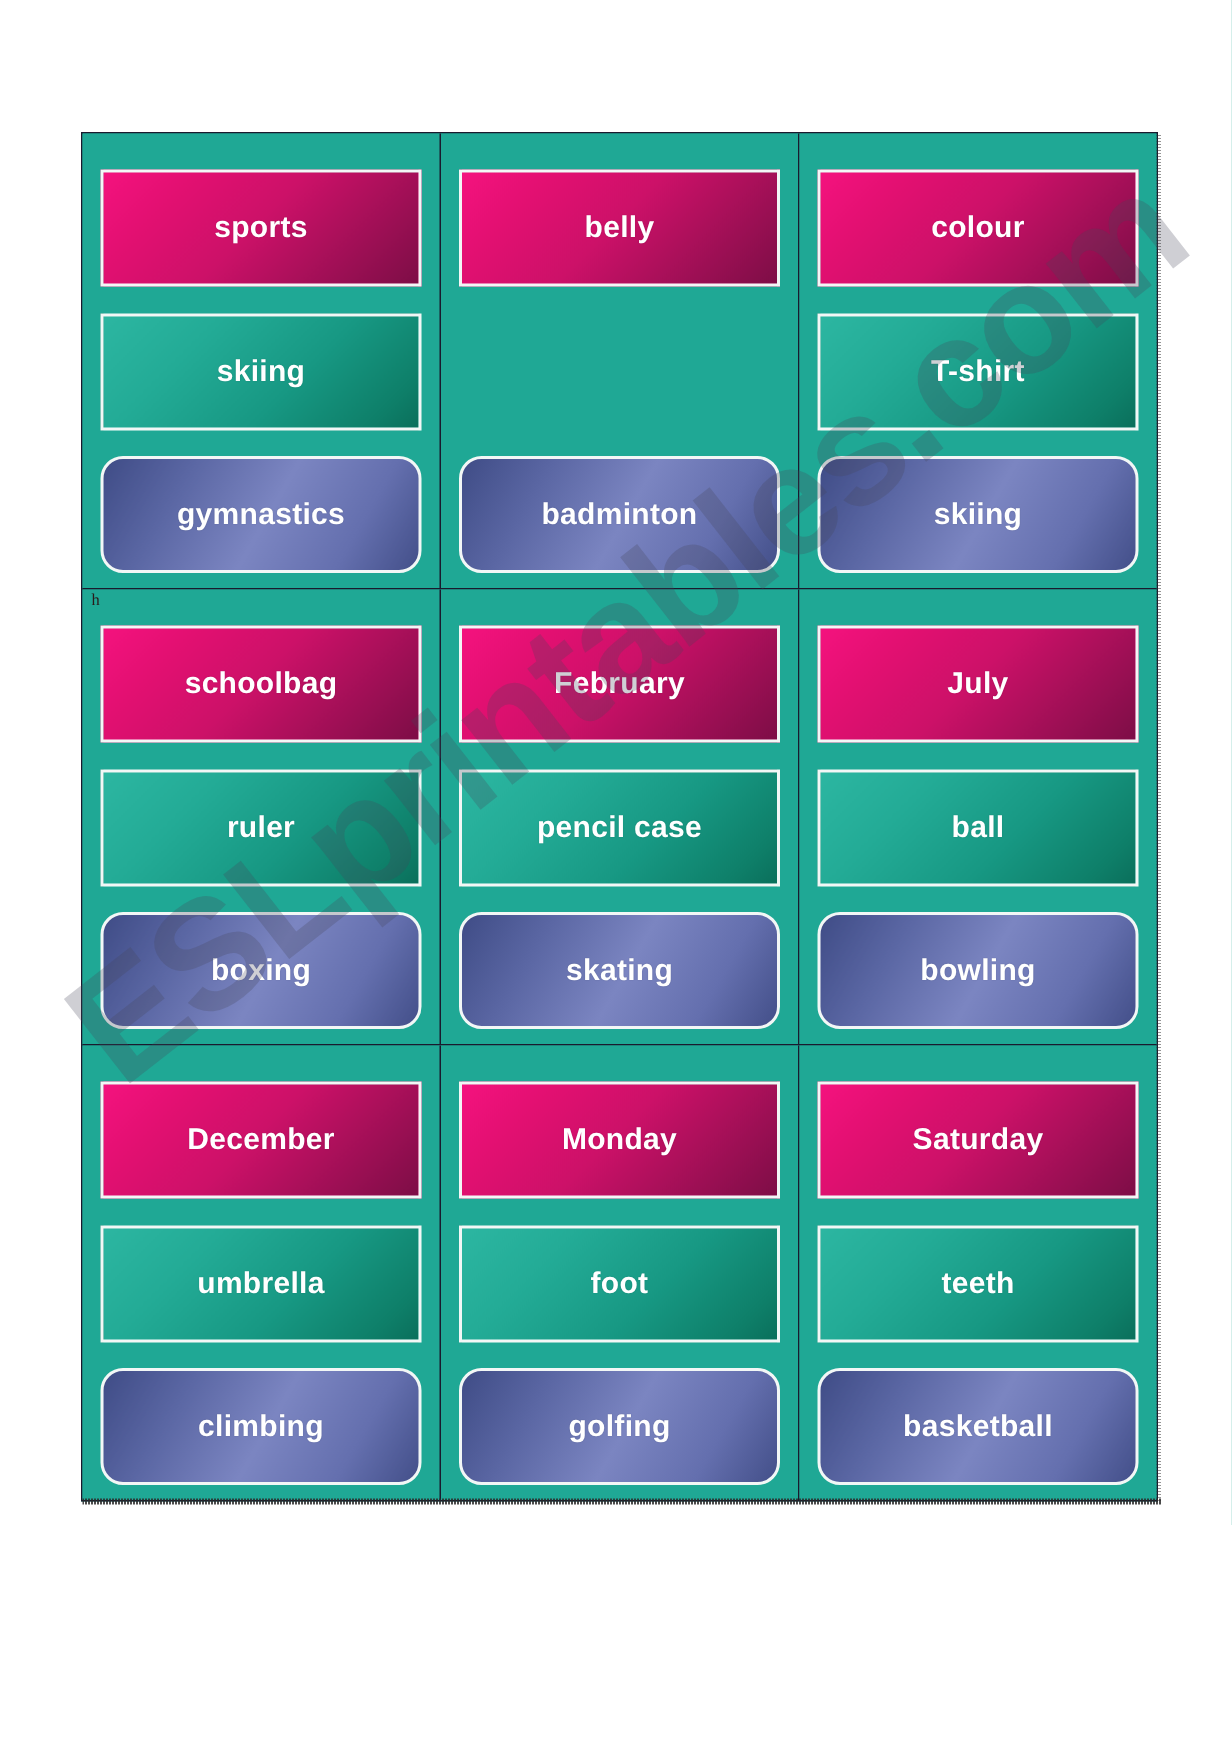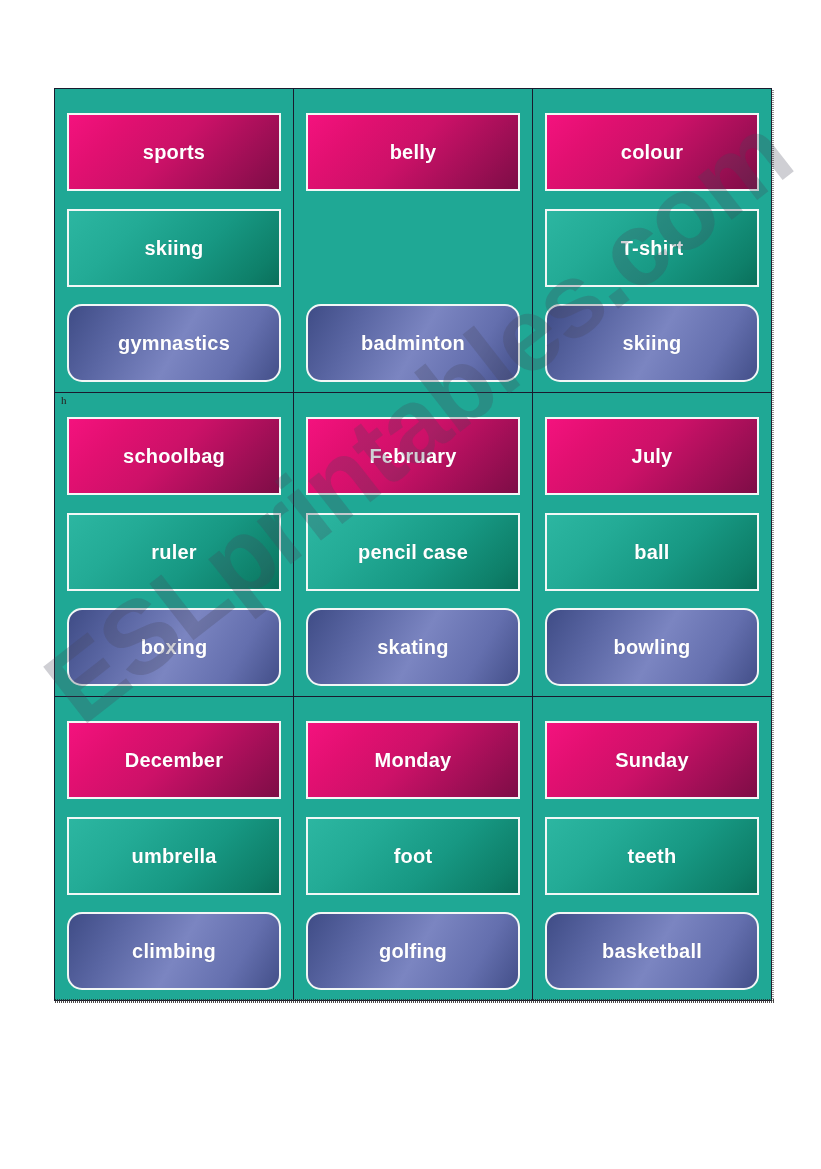--- a/index.html
+++ b/index.html
@@ -206,21 +206,21 @@
           <div class="card pink">December</div>
           <div class="card teal">umbrella</div>
           <div class="card blue">climbing</div>
         </div>
         <div class="table-cell">
           <div class="card pink">Monday</div>
           <div class="card teal">foot</div>
           <div class="card blue">golfing</div>
         </div>
         <div class="table-cell">
-          <div class="card pink">Sunday</div>
+          <div class="card pink">Saturday</div>
           <div class="card teal">teeth</div>
           <div class="card blue">basketball</div>
         </div>
       </div>
     </div>
 
   <div id="bottom-edge"></div>
   <div id="right-edge"></div>
 
   <div id="watermark">

